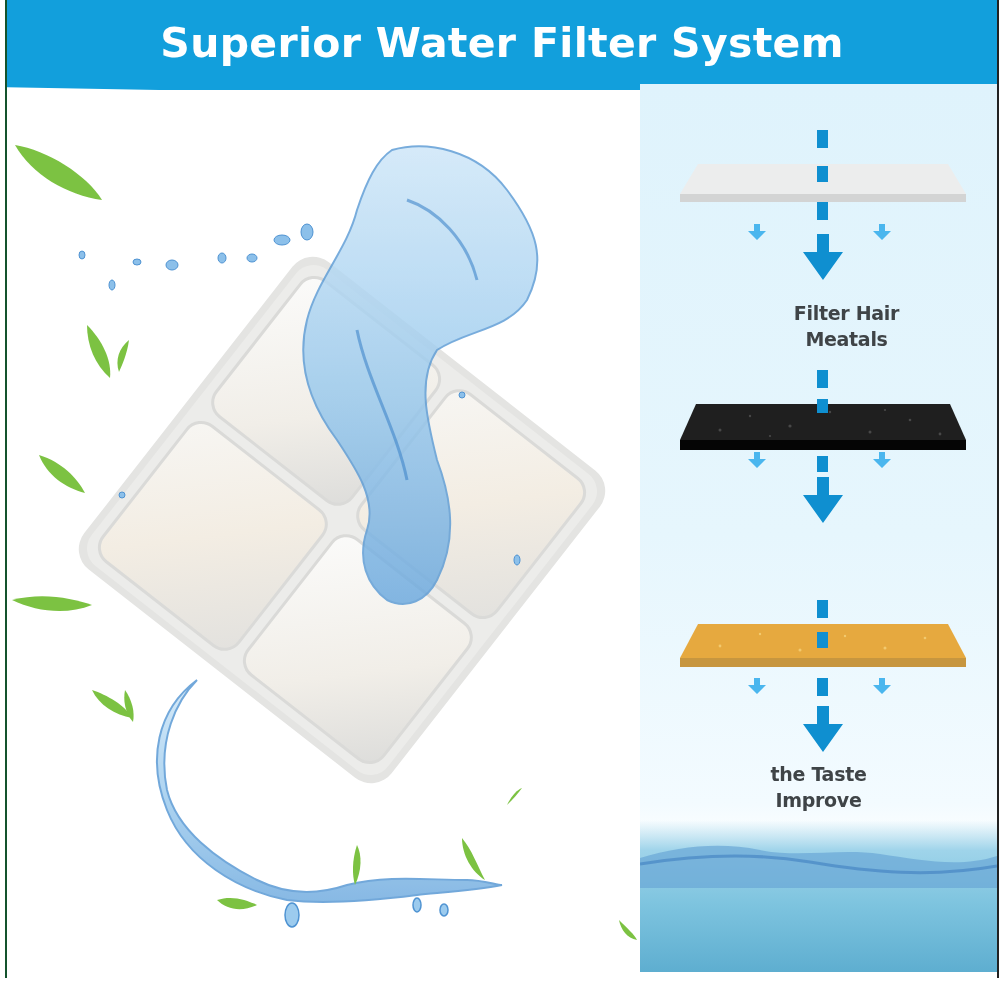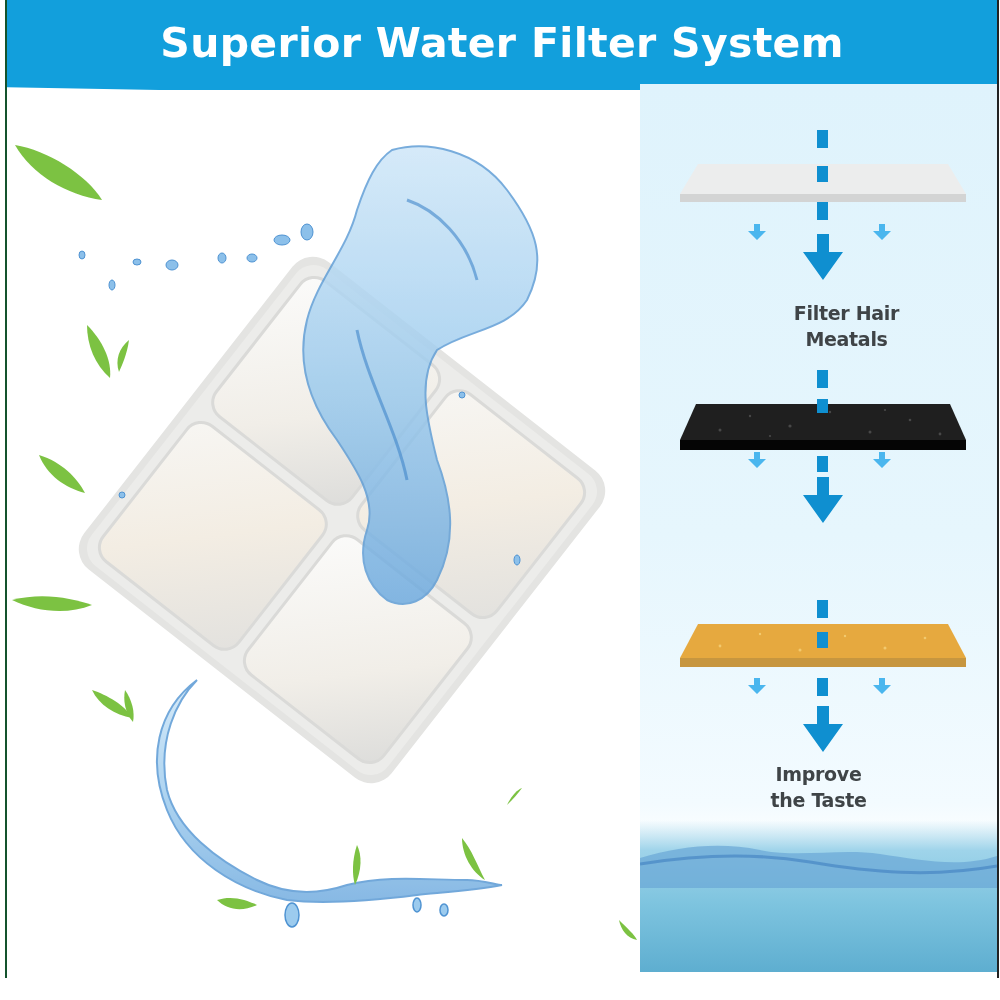--- a/index.html
+++ b/index.html
@@ -170,22 +170,22 @@
     <svg class="big-arrow" style="left:163px;top:622px;" width="40" height="46" viewBox="0 0 40 46">
         <polygon points="14,0 26,0 26,18 40,18 20,46 0,18 14,18" fill="#0f8fd0"></polygon>
       </svg>
     <svg style="position:absolute;left:108px;top:594px;" width="18" height="16">
         <polygon points="6,0 12,0 12,7 18,7 9,16 0,7 6,7" fill="#4ab6ee"></polygon>
       </svg>
     <svg style="position:absolute;left:233px;top:594px;" width="18" height="16">
         <polygon points="6,0 12,0 12,7 18,7 9,16 0,7 6,7" fill="#4ab6ee"></polygon>
       </svg>
     <div class="label" style="top:677px;">
+      <div>the Taste</div>
       <div>Improve</div>
-      <div>the Taste</div>
     </div>
 
     <div class="water" style="height:152px;bottom:12px;">
       <svg width="357" height="60" viewBox="0 0 357 60" style="position:absolute;top:8px;left:0;">
         <path d="M0 30 C40 18 80 14 120 22 C160 30 200 20 240 26 C280 32 320 40 357 28 L357 60 L0 60 Z" fill="#6aa7d6" opacity="0.7"></path>
         <path d="M0 36 C50 28 110 24 170 34 C230 44 290 50 357 38" stroke="#3f7fbf" stroke-width="3" fill="none" opacity="0.6"></path>
       </svg>
     </div>
   </div>
 

